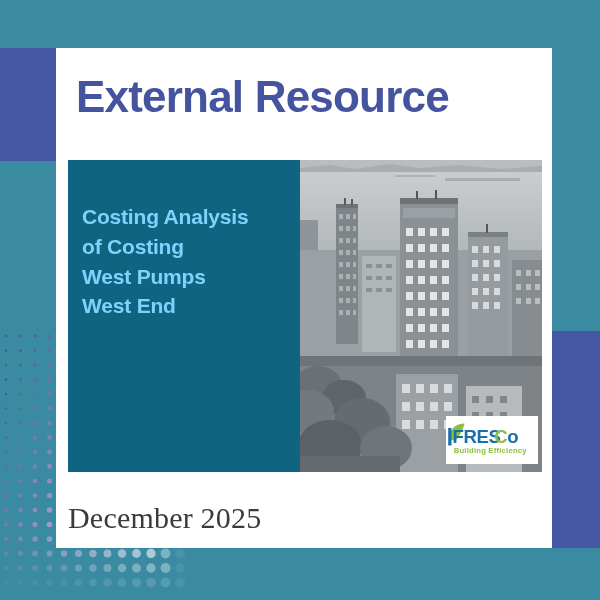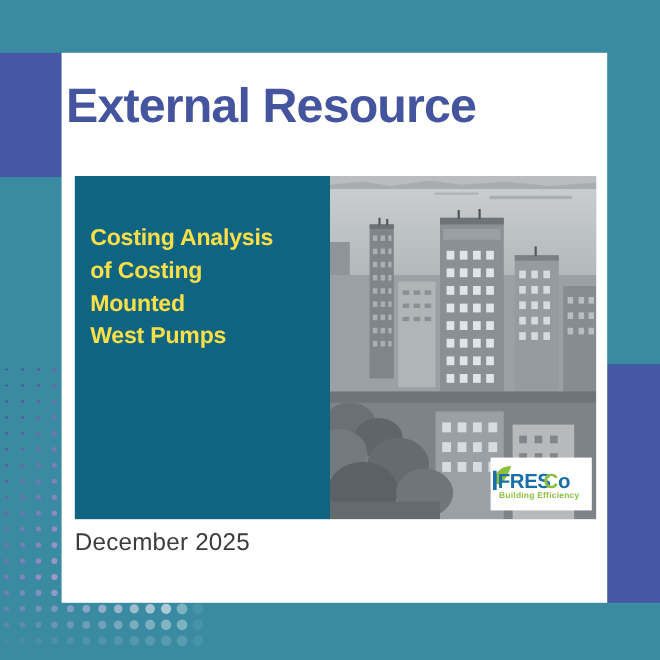--- a/index.html
+++ b/index.html
@@ -52,21 +52,21 @@
     left: 56px;
     top: 48px;
     width: 496px;
     height: 500px;
     background: #ffffff;
     overflow: hidden;
   }
 
   .card-title {
     position: absolute;
-    left: 4px;
+    left: 20px;
     top: 26px;
     font-size: 44px;
     font-weight: bold;
     color: #44549e;
     letter-spacing: -0.8px;
     line-height: 1.05;
     white-space: nowrap;
   }
 
   
@@ -79,21 +79,21 @@
     display: flex;
   }
   .subtitle-box {
     width: 232px;
     height: 100%;
     background: #0f6581;
     box-sizing: border-box;
     padding: 42px 18px 10px 14px;
   }
   .subtitle-text {
-    color: #fde047;
+    color: #7dd3fc;
     font-size: 21px;
     font-weight: bold;
     line-height: 1.42;
     letter-spacing: -0.2px;
   }
 
   .photo {
     position: relative;
     width: 242px;
     height: 100%;
@@ -112,26 +112,27 @@
     display: flex;
     flex-direction: column;
     align-items: center;
     justify-content: center;
   }
   .logo-chip svg { display: block; }
 
   .card-date {
     position: absolute;
     left: 12px;
-    top: 432px;
-    font-size: 22px;
+    top: 453px;
+    font-size: 30px;
     font-weight: 300;
     color: #3b3b3b;
     letter-spacing: 0.2px;
     white-space: nowrap;
+    font-family: Liberation Serif, serif;
   }
 </style>
 </head>
 <body>
 
 <div id="poster">
 
   <div class="block-left"></div>
 
   <div class="block-right"></div>
@@ -380,22 +381,22 @@
   <div class="card">
 
     <div class="card-title">External Resource</div>
 
     <div class="banner">
 
       <div class="subtitle-box">
         <div class="subtitle-text">
           <div>Costing Analysis</div>
           <div>of Costing</div>
-          <div>Mounted</div>
           <div>West Pumps</div>
+          <div>West End</div>
         </div>
       </div>
 
       <div class="photo">
         <svg viewBox="0 0 242 312" preserveAspectRatio="none" xmlns="http://www.w3.org/2000/svg" aria-hidden="true">
           <defs>
             <linearGradient id="sky" x1="0" y1="0" x2="0" y2="1">
               <stop offset="0%" stop-color="#cfd2d4"></stop>
               <stop offset="100%" stop-color="#bcc0c3"></stop>
             </linearGradient>

